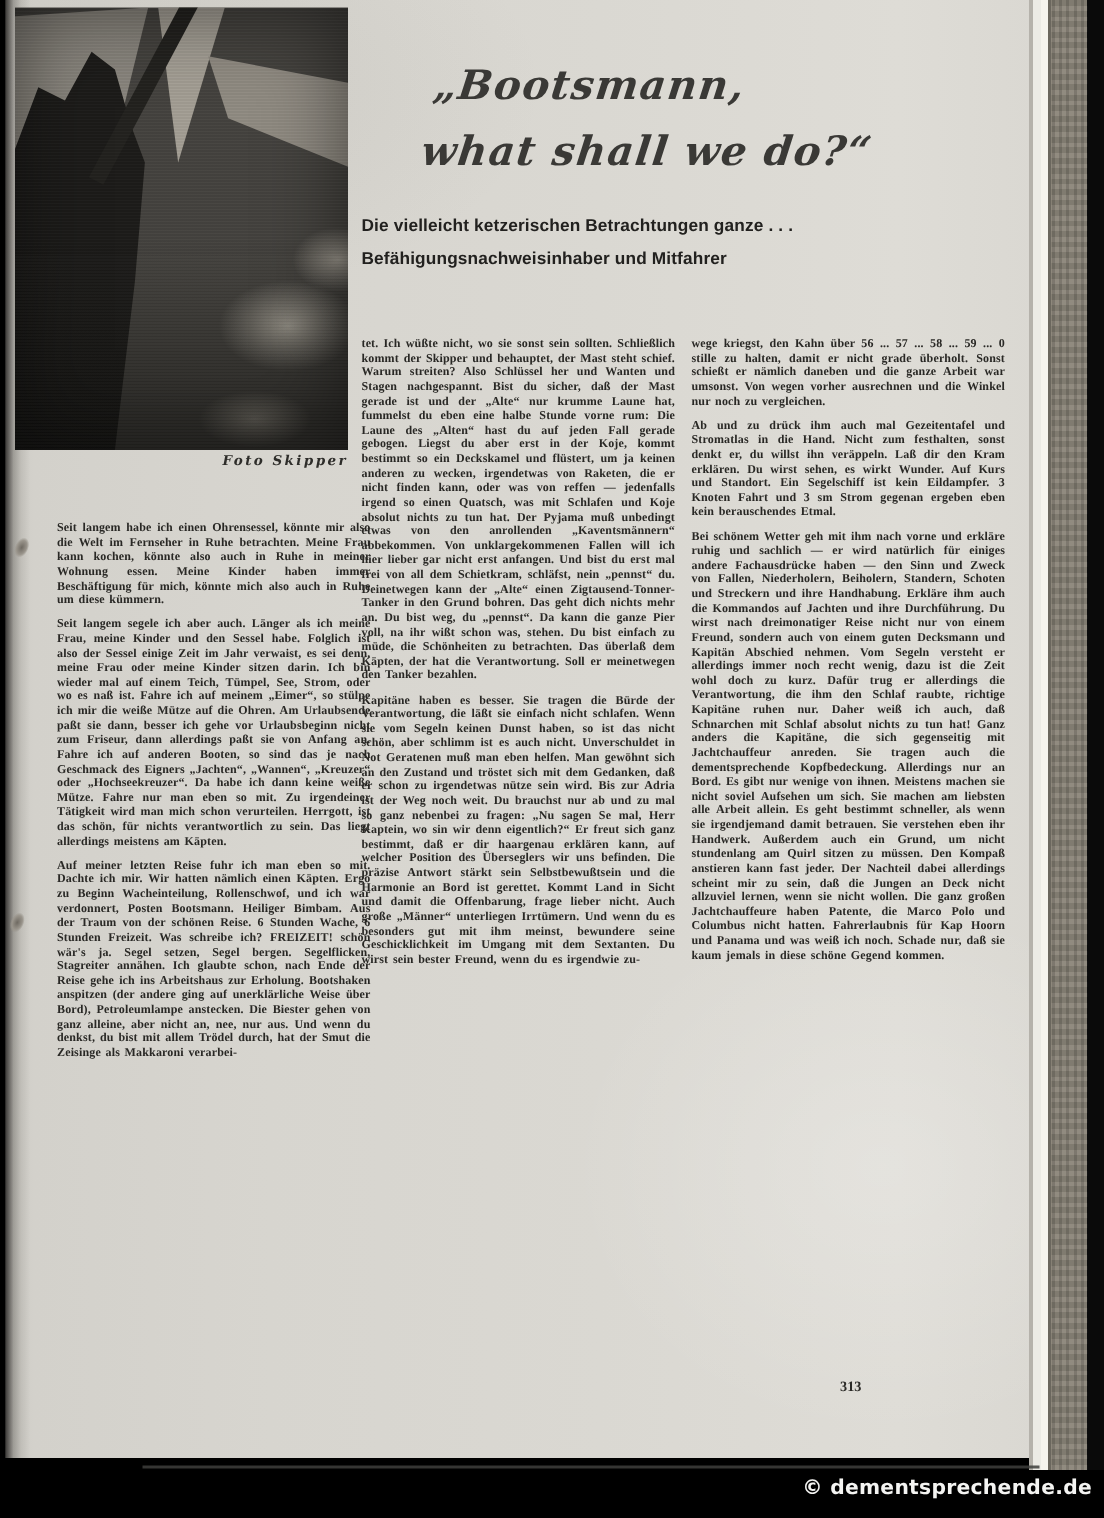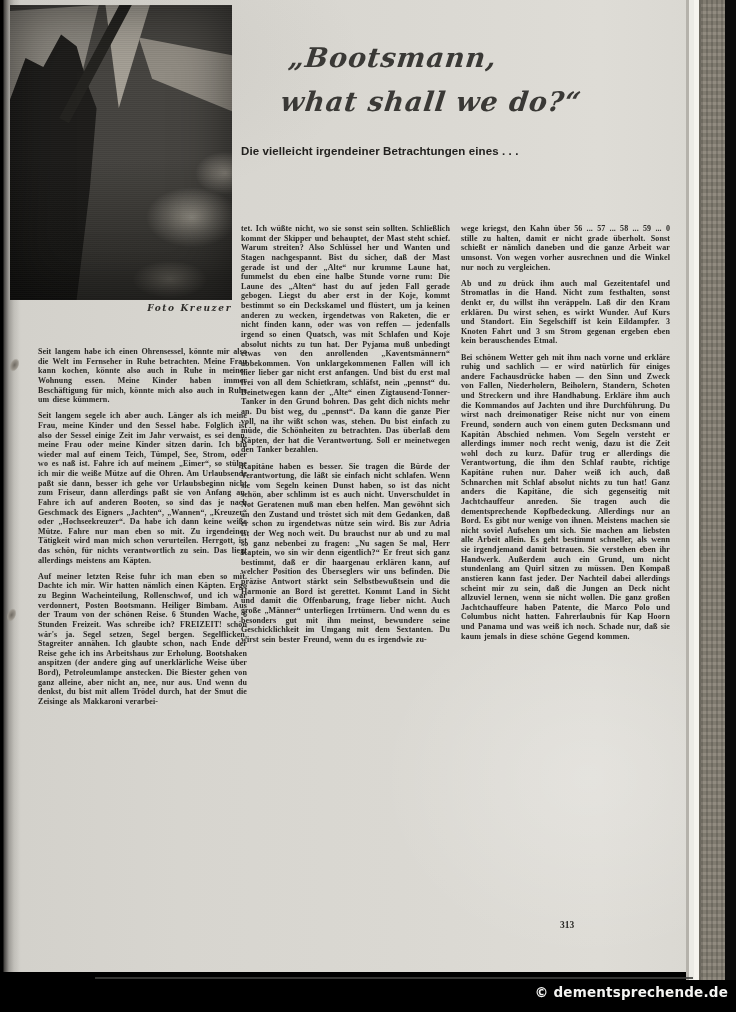--- a/index.html
+++ b/index.html
@@ -92,26 +92,27 @@
 <div class="photo">
   <div class="ph-sky"></div>
   <div class="ph-sail"></div>
   <div class="ph-sail2"></div>
   <div class="ph-foam"></div>
   <div class="ph-fig"></div>
   <div class="ph-arm"></div>
   <div class="ph-shade"></div>
   <div class="ph-grain"></div>
 </div>
-<div class="caption">Foto Kreuzer</div>
+<div class="caption">Foto Skipper</div>
 
 <div class="title-l1">„Bootsmann,</div>
 <div class="title-l2">what shall we do?“</div>
 <div class="subtitle">
-  <div>Die vielleicht irgendeiner Betrachtungen eines . . .</div>
+  <div>Die vielleicht ketzerischen Betrachtungen ganze . . .</div>
+  <div>Befähigungsnachweisinhaber und Mitfahrer</div>
 </div>
 
 <div class="col col-left">
   <p>Seit langem habe ich einen Ohrensessel, könnte mir also die Welt im Fernseher in Ruhe betrachten. Meine Frau kann kochen, könnte also auch in Ruhe in meiner Wohnung essen. Meine Kinder haben immer Beschäftigung für mich, könnte mich also auch in Ruhe um diese kümmern.</p>
   <p>Seit langem segele ich aber auch. Länger als ich meine Frau, meine Kinder und den Sessel habe. Folglich ist also der Sessel einige Zeit im Jahr verwaist, es sei denn, meine Frau oder meine Kinder sitzen darin. Ich bin wieder mal auf einem Teich, Tümpel, See, Strom, oder wo es naß ist. Fahre ich auf meinem „Eimer“, so stülpe ich mir die weiße Mütze auf die Ohren. Am Urlaubsende paßt sie dann, besser ich gehe vor Urlaubsbeginn nicht zum Friseur, dann allerdings paßt sie von Anfang an. Fahre ich auf anderen Booten, so sind das je nach Geschmack des Eigners „Jachten“, „Wannen“, „Kreuzer“ oder „Hochseekreuzer“. Da habe ich dann keine weiße Mütze. Fahre nur man eben so mit. Zu irgendeiner Tätigkeit wird man mich schon verurteilen. Herrgott, ist das schön, für nichts verantwortlich zu sein. Das liegt allerdings meistens am Käpten.</p>
   <p>Auf meiner letzten Reise fuhr ich man eben so mit. Dachte ich mir. Wir hatten nämlich einen Käpten. Ergo zu Beginn Wacheinteilung, Rollenschwof, und ich war verdonnert, Posten Bootsmann. Heiliger Bimbam. Aus der Traum von der schönen Reise. 6 Stunden Wache, 6 Stunden Freizeit. Was schreibe ich? FREIZEIT! schön wär's ja. Segel setzen, Segel bergen. Segelflicken, Stagreiter annähen. Ich glaubte schon, nach Ende der Reise gehe ich ins Arbeitshaus zur Erholung. Bootshaken anspitzen (der andere ging auf unerklärliche Weise über Bord), Petroleumlampe anstecken. Die Biester gehen von ganz alleine, aber nicht an, nee, nur aus. Und wenn du denkst, du bist mit allem Trödel durch, hat der Smut die Zeisinge als Makkaroni verarbei-</p>
 </div>
 <div class="col col-mid">
   <p>tet. Ich wüßte nicht, wo sie sonst sein sollten. Schließlich kommt der Skipper und behauptet, der Mast steht schief. Warum streiten? Also Schlüssel her und Wanten und Stagen nachgespannt. Bist du sicher, daß der Mast gerade ist und der „Alte“ nur krumme Laune hat, fummelst du eben eine halbe Stunde vorne rum: Die Laune des „Alten“ hast du auf jeden Fall gerade gebogen. Liegst du aber erst in der Koje, kommt bestimmt so ein Deckskamel und flüstert, um ja keinen anderen zu wecken, irgendetwas von Raketen, die er nicht finden kann, oder was von reffen — jedenfalls irgend so einen Quatsch, was mit Schlafen und Koje absolut nichts zu tun hat. Der Pyjama muß unbedingt etwas von den anrollenden „Kaventsmännern“ abbekommen. Von unklargekommenen Fallen will ich hier lieber gar nicht erst anfangen. Und bist du erst mal frei von all dem Schietkram, schläfst, nein „pennst“ du. Deinetwegen kann der „Alte“ einen Zigtausend-Tonner-Tanker in den Grund bohren. Das geht dich nichts mehr an. Du bist weg, du „pennst“. Da kann die ganze Pier voll, na ihr wißt schon was, stehen. Du bist einfach zu müde, die Schönheiten zu betrachten. Das überlaß dem Käpten, der hat die Verantwortung. Soll er meinetwegen den Tanker bezahlen.</p>
   <p>Kapitäne haben es besser. Sie tragen die Bürde der Verantwortung, die läßt sie einfach nicht schlafen. Wenn sie vom Segeln keinen Dunst haben, so ist das nicht schön, aber schlimm ist es auch nicht. Unverschuldet in Not Geratenen muß man eben helfen. Man gewöhnt sich an den Zustand und tröstet sich mit dem Gedanken, daß er schon zu irgendetwas nütze sein wird. Bis zur Adria ist der Weg noch weit. Du brauchst nur ab und zu mal so ganz nebenbei zu fragen: „Nu sagen Se mal, Herr Kaptein, wo sin wir denn eigentlich?“ Er freut sich ganz bestimmt, daß er dir haargenau erklären kann, auf welcher Position des Überseglers wir uns befinden. Die präzise Antwort stärkt sein Selbstbewußtsein und die Harmonie an Bord ist gerettet. Kommt Land in Sicht und damit die Offenbarung, frage lieber nicht. Auch große „Männer“ unterliegen Irrtümern. Und wenn du es besonders gut mit ihm meinst, bewundere seine Geschicklichkeit im Umgang mit dem Sextanten. Du wirst sein bester Freund, wenn du es irgendwie zu-</p>

